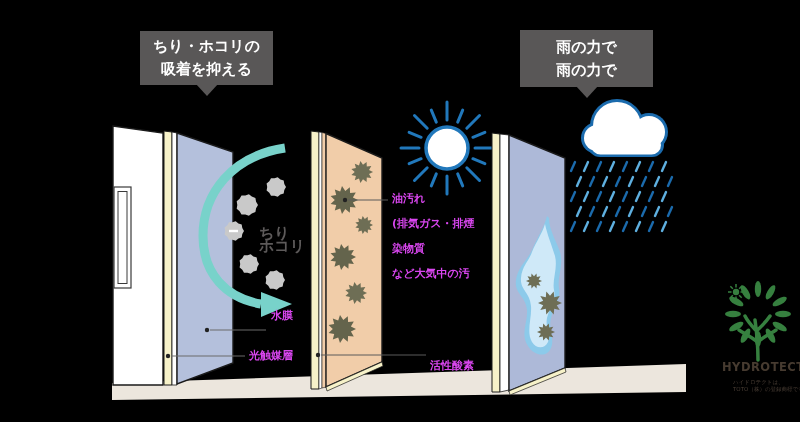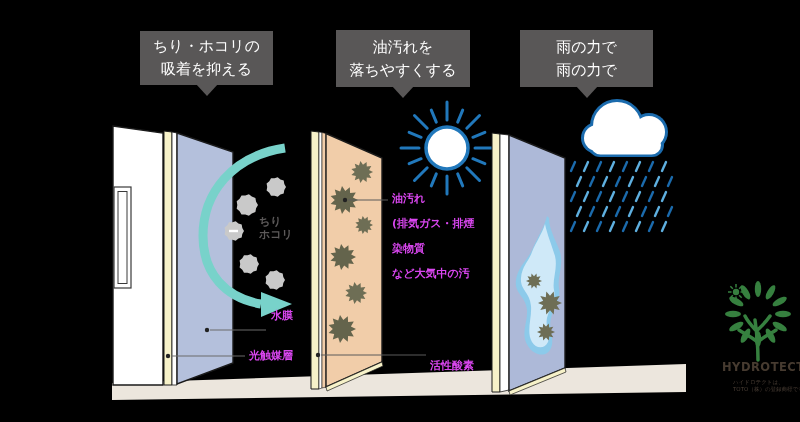--- a/index.html
+++ b/index.html
@@ -1,28 +1,28 @@
 <!DOCTYPE html>
 <html><head>
 <meta charset="utf-8">
 <style>
   html,body{margin:0;padding:0;background:#000;}
   .stage{position:relative;width:800px;height:422px;background:#000;overflow:hidden;
          font-family:"DejaVu Sans",sans-serif;}
   .stage svg{position:absolute;left:0;top:0;}
-  .callout{position:absolute;background:#595757;color:#fff;font-weight:normal;font-size:15px;
+  .callout{position:absolute;background:#595757;color:#fff;font-weight:bold;font-size:15px;
            line-height:23px;text-align:center;display:flex;flex-direction:column;justify-content:center;}
   .callout::after{content:"";position:absolute;left:50%;bottom:-11px;transform:translateX(-50%);
            width:0;height:0;border-left:11px solid transparent;border-right:11px solid transparent;
            border-top:12px solid #595757;}
   .c1{left:140px;top:31px;width:133px;height:54px;}
   .c2{left:336px;top:30px;width:134px;height:57px;}
   .c3{left:520px;top:30px;width:133px;height:57px;}
   .lbl{position:absolute;color:#d946ef;font-size:11px;font-weight:bold;white-space:nowrap;}
-  .lbl-dust{left:259px;top:215px;font-size:11px;line-height:13px;color:#5d5a5a;}
+  .lbl-dust{left:259px;top:227px;font-size:15px;line-height:13px;color:#5d5a5a;}
   .lbl-water{left:271px;top:308px;}
   .lbl-photo{left:249px;top:348px;}
   .lbl-oil{left:392px;top:186px;line-height:25px;}
   .lbl-oxygen{left:430px;top:358px;}
   .logo-name{position:absolute;left:722px;top:360px;font-size:11.5px;font-weight:bold;
            letter-spacing:.5px;color:#473b30;white-space:nowrap;}
   .logo-tag{position:absolute;left:733px;top:379px;font-size:5.5px;line-height:7px;
            color:#4a3e35;white-space:nowrap;}
 </style>
 </head>
@@ -219,24 +219,20 @@
           <line x1="736" y1="287.5" x2="736" y2="284" stroke="#36803f" stroke-width="1.5"></line>
           <line x1="739.1819805153394" y1="288.8180194846605" x2="741.6568542494924" y2="286.34314575050763" stroke="#36803f" stroke-width="1.5"></line>
         </g>
     </g>
   </svg>
 
   <div class="callout c1">
     <div>ちり・ホコリの</div>
     <div>吸着を抑える</div>
   </div>
-  <div class="callout c2">
-    <div>油汚れを</div>
-    <div>落ちやすくする</div>
-  </div>
   <div class="callout c3">
     <div>雨の力で</div>
     <div>雨の力で</div>
   </div>
 
   <div class="lbl lbl-dust">
     <div>ちり</div>
     <div>ホコリ</div>
   </div>
   <div class="lbl lbl-water">水膜</div>

